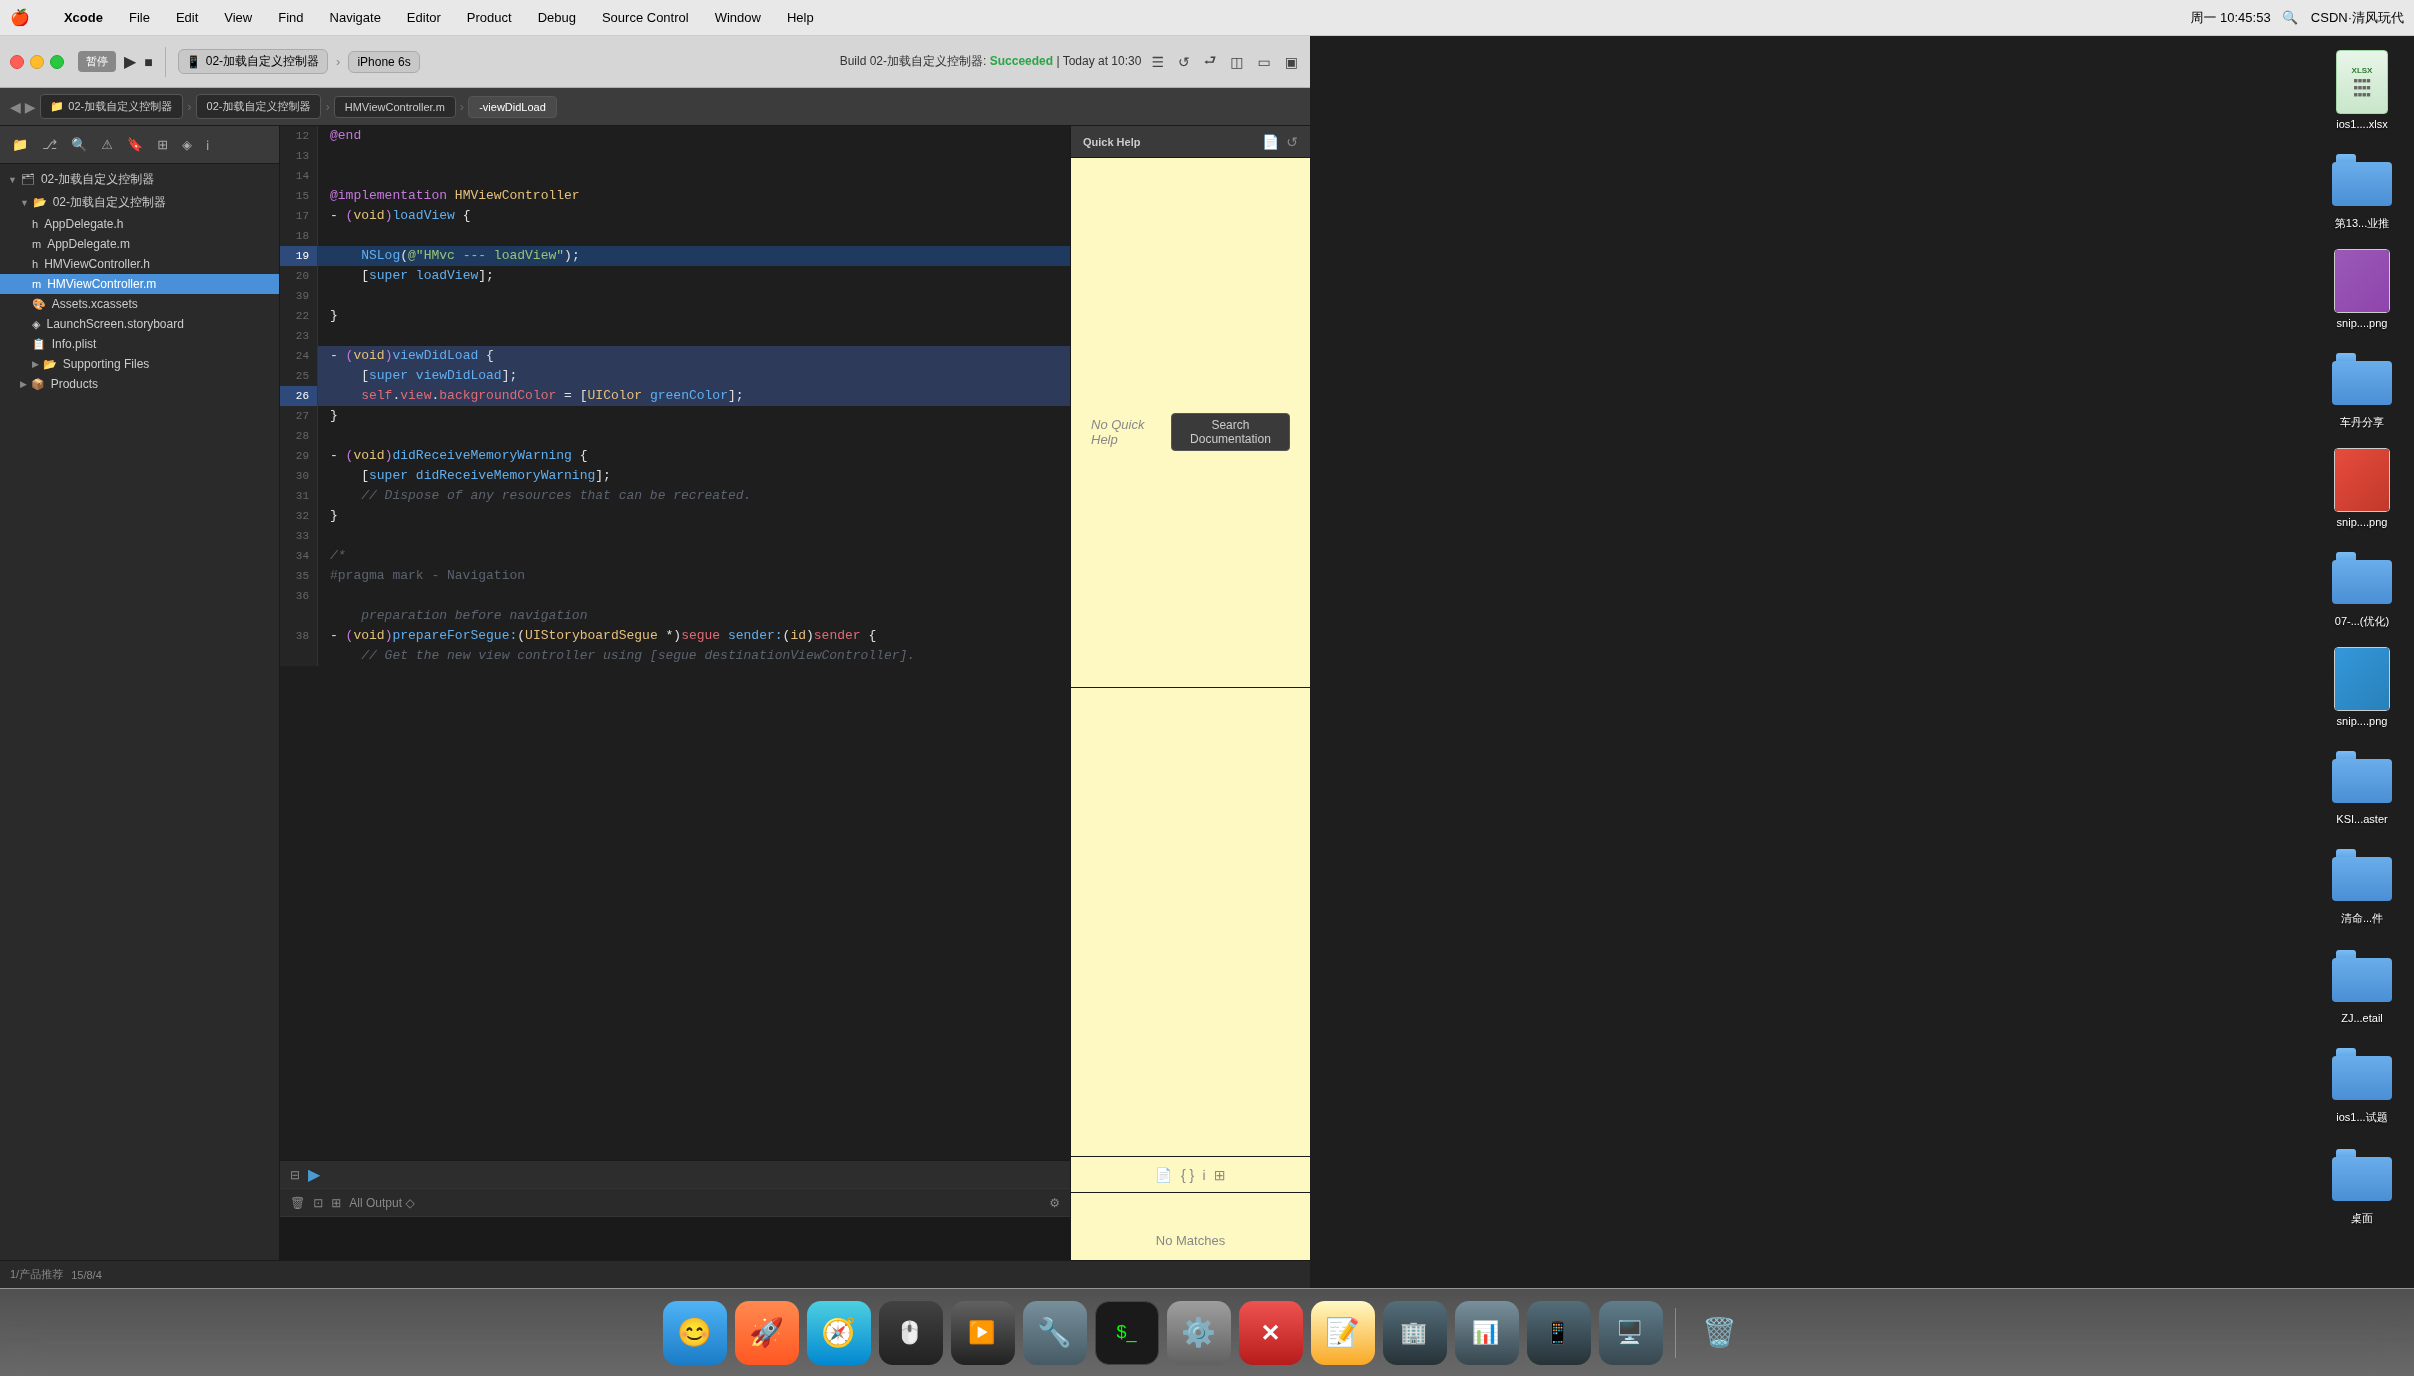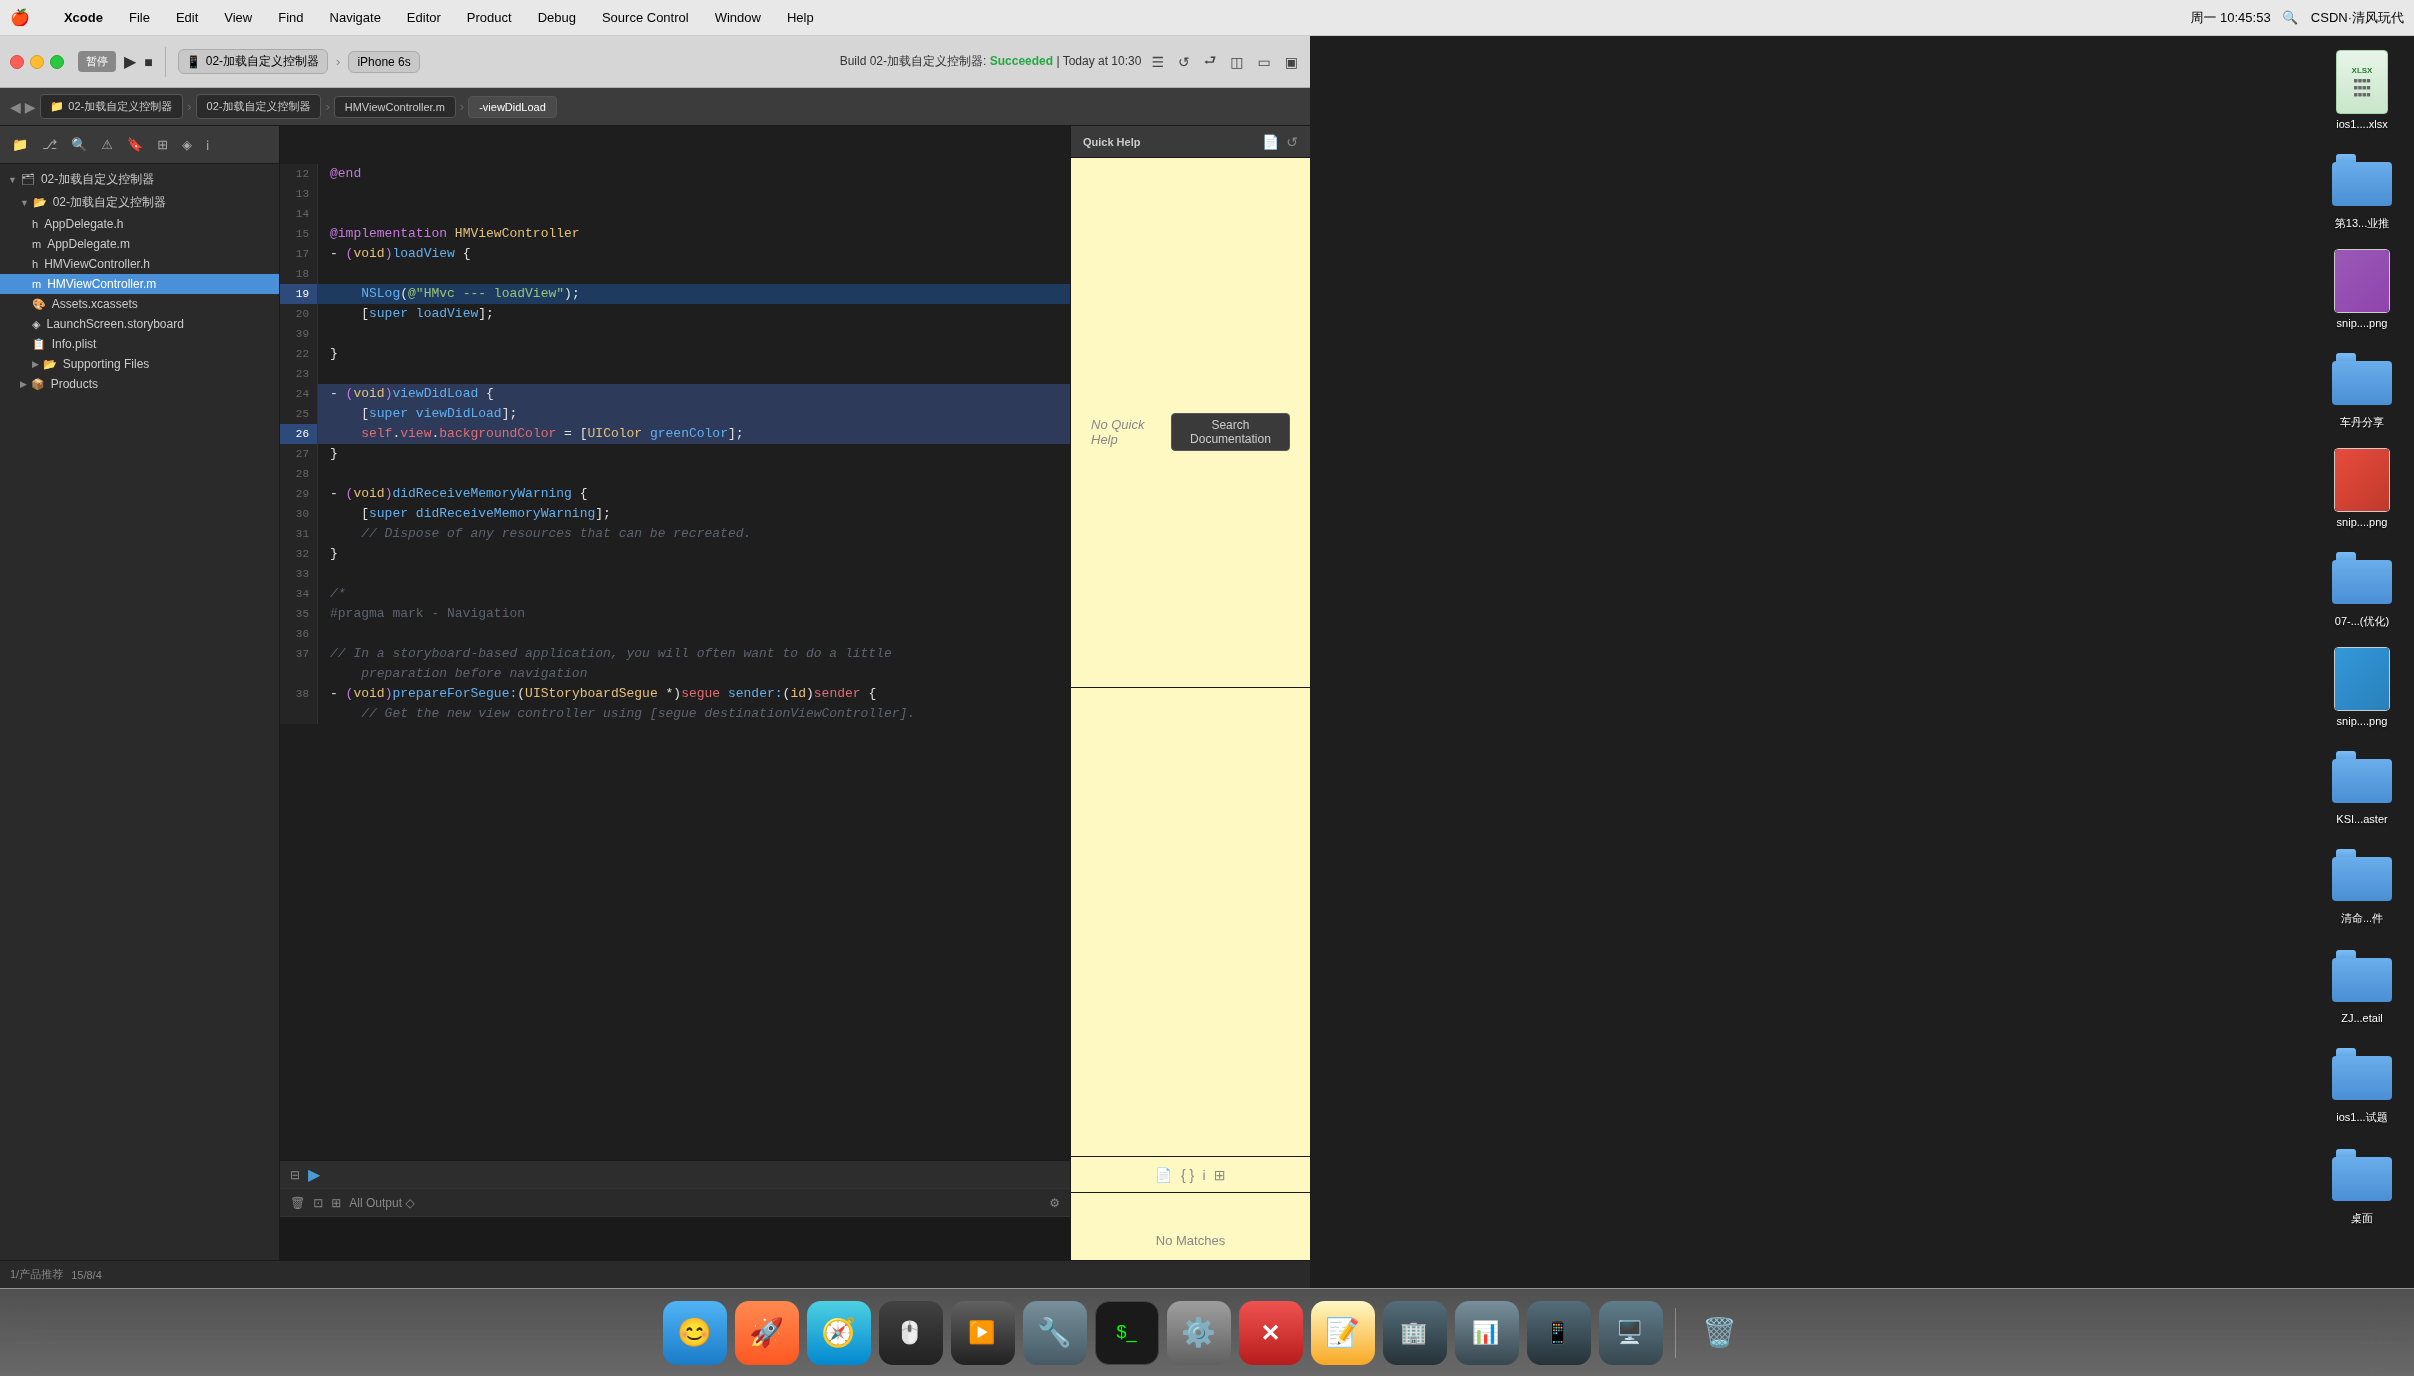--- a/index.html
+++ b/index.html
@@ -214,21 +214,20 @@
       cursor: pointer;
       font-size: 14px;
     }
     .code-editor {
       flex: 1;
       overflow-y: auto;
       font-family: 'Menlo', 'Monaco', 'Courier New', monospace;
       font-size: 13px;
       line-height: 20px;
       padding: 0;
-      margin-top: 38px;
     }
     .code-line {
       display: flex;
       align-items: stretch;
       min-height: 20px;
     }
     .line-num {
       width: 38px;
       min-width: 38px;
       text-align: right;
@@ -837,24 +836,20 @@
           <div class="line-num">35</div>
           <div class="line-content"><span class="pragma">#pragma mark - Navigation</span></div>
         </div>
 
         <div class="code-line">
           <div class="line-num">36</div>
           <div class="line-content"></div>
         </div>
 
         <div class="code-line">
-          <div class="line-num">37</div>
-          <div class="line-content"><span class="comment">// In a storyboard-based application, you will often want to do a little</span></div>
-        </div>
-        <div class="code-line">
           <div class="line-num" style="background:#252525;"></div>
           <div class="line-content"><span class="comment">    preparation before navigation</span></div>
         </div>
 
         <div class="code-line">
           <div class="line-num">38</div>
           <div class="line-content"><span style="color:#e0e0e0;">- </span><span style="color:#c678dd;">(</span><span class="kw-void">void</span><span style="color:#c678dd;">)</span><span class="method">prepareForSegue:</span>(<span class="class-name">UIStoryboardSegue</span> *)<span class="prop">segue</span> <span class="method">sender:</span>(<span class="kw-void">id</span>)<span class="prop">sender</span> {</div>
         </div>
         <div class="code-line">
           <div class="line-num" style="background:#252525;"></div>

